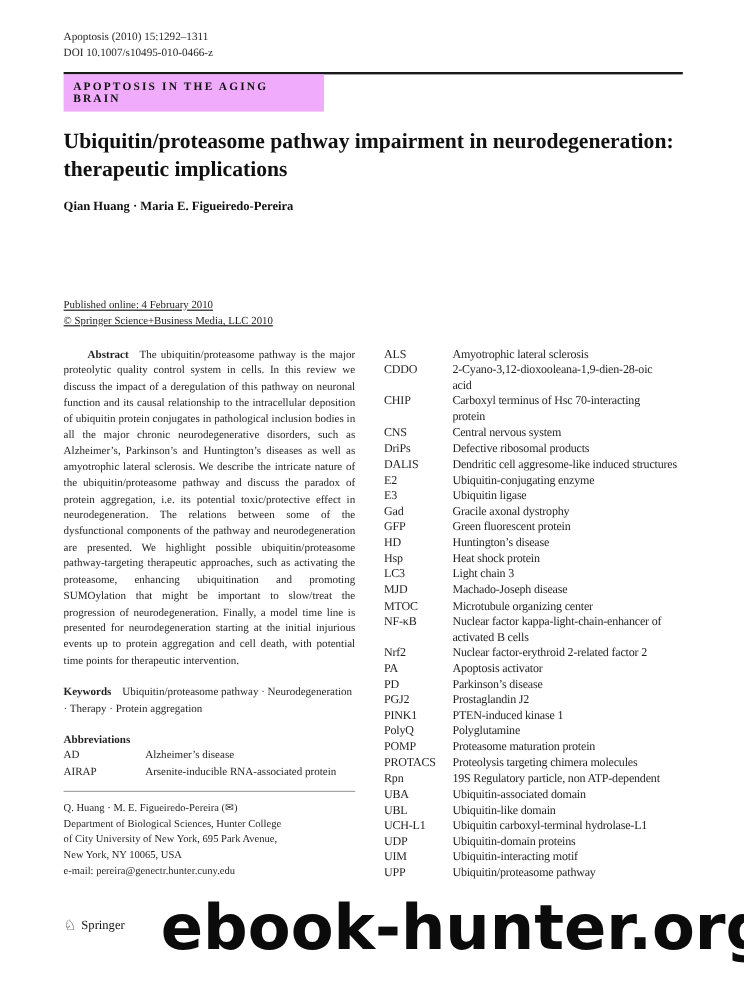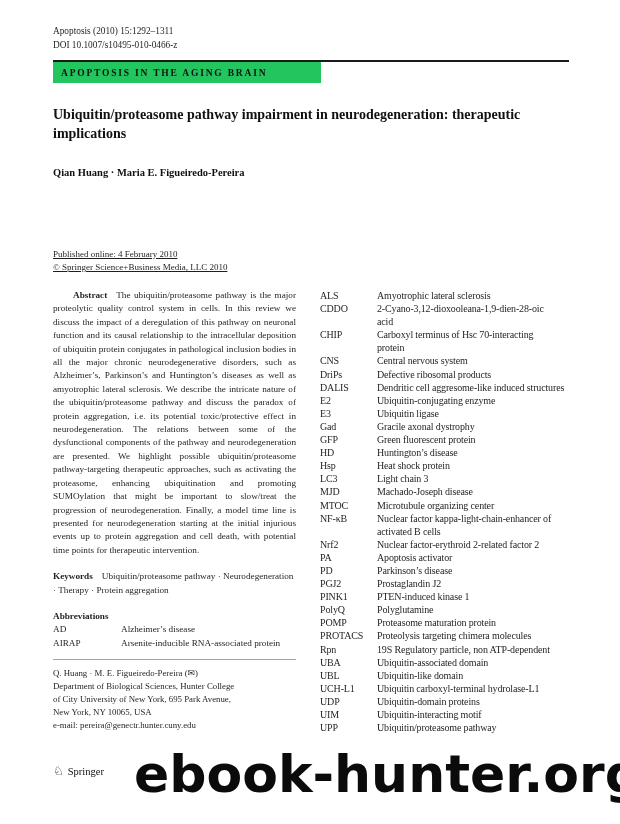--- a/index.html
+++ b/index.html
@@ -10,28 +10,28 @@
     font-family:"Liberation Serif", serif;
     position:relative;
     overflow:hidden;
   }
   .page { position:absolute; inset:0; }
 
   .jheader { position:absolute; left:53px; top:24px; font-size:9.3px; line-height:14px; }
 
   .banner-wrap { position:absolute; left:53px; top:60px; width:516px; border-top:2px solid #1a1a1a; }
   .banner {
-    width:268px; background:#22c55e; color:#111;
+    width:217px; background:#f0abfc; color:#111;
     font-weight:bold; font-size:9.5px; letter-spacing:1.8px;
     padding:6px 8px 5px 8px;
   }
 
   .title {
     position:absolute; left:53px; top:106px; width:522px;
-    font-size:14px; font-weight:bold; line-height:1.33; color:#111;
+    font-size:18px; font-weight:bold; line-height:1.33; color:#111;
   }
   .authors { position:absolute; left:53px; top:167px; font-size:10.5px; font-weight:bold; color:#111; }
 
   .pubinfo { position:absolute; left:53px; top:248px; font-size:9px; line-height:13px;text-decoration:underline; }
 
   .cols { position:absolute; left:53px; top:289px; width:516px; display:flex; }
   .col-left  { width:243px; margin-right:24px; font-size:9.2px; line-height:13.4px; }
   .col-right { width:249px; font-size:10px; line-height:13.1px; letter-spacing:-0.15px; }
 
   .para { text-align:justify; }

